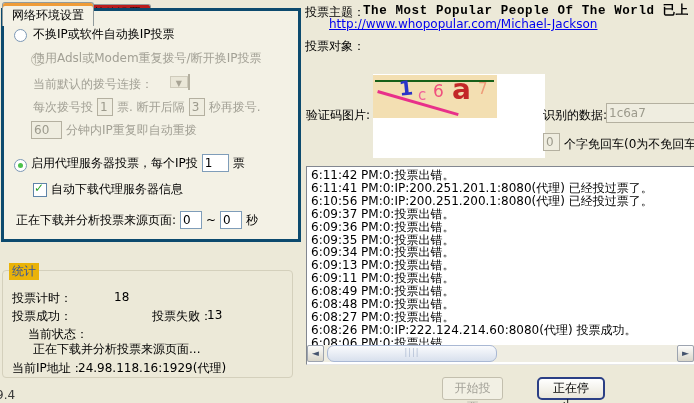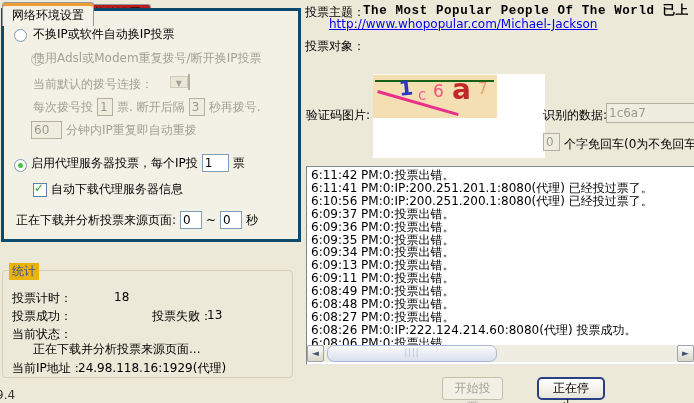--- a/index.html
+++ b/index.html
@@ -132,21 +132,21 @@
   <div class="abs group"></div>
   <span class="abs group-label">统计</span>
 
   <span class="abs nowrap" style="left:12px;top:290px;">投票计时：</span>
 
   <span class="abs nowrap" style="left:12px;top:308px;">投票成功：</span>
   <span class="abs nowrap" style="left:70px;top:290px;margin-left:44px;">18</span>
   <span class="abs nowrap" style="left:152px;top:308px;">投票失败：</span>
   <span class="abs nowrap" style="left:207px;top:308px;">13</span>
 
-  <span class="abs nowrap" style="left:12px;top:326px;">当前状态：</span>
+  <span class="abs nowrap" style="left:28px;top:326px;">当前状态：</span>
   <span class="abs nowrap" style="left:33px;top:341px;">正在下载并分析投票来源页面...</span>
 
   <span class="abs nowrap" style="left:12px;top:360px;">当前IP地址：</span>
   <span class="abs nowrap" style="left:78px;top:360px;">24.98.118.16:1929(代理)</span>
 
   <span class="abs version">9.4</span>
 
   <span class="abs nowrap" style="left:305px;top:4px;">投票主题：</span>
   <span class="abs link nowrap" style="left:329px;top:17px;">http://www.whopopular.com/Michael-Jackson</span>
   <span class="abs subject-title" style="left:363px;top:2px;">The Most Popular People Of The World 已上</span>

